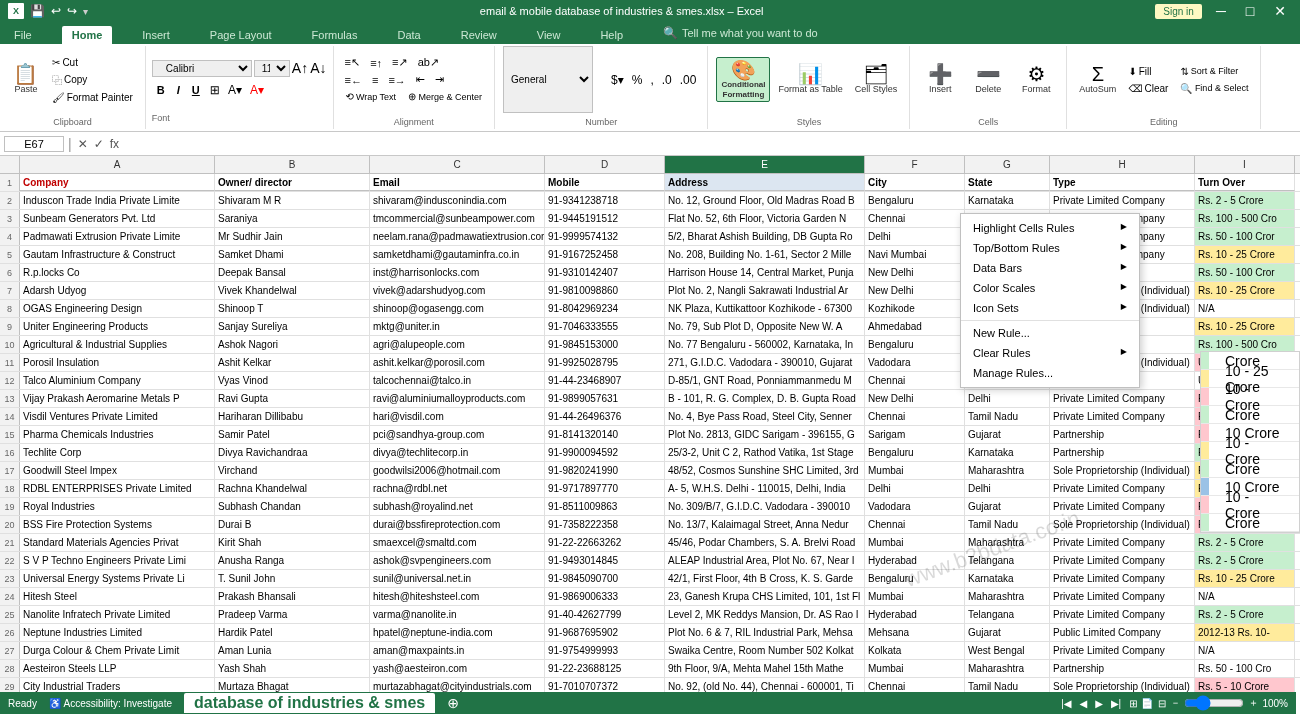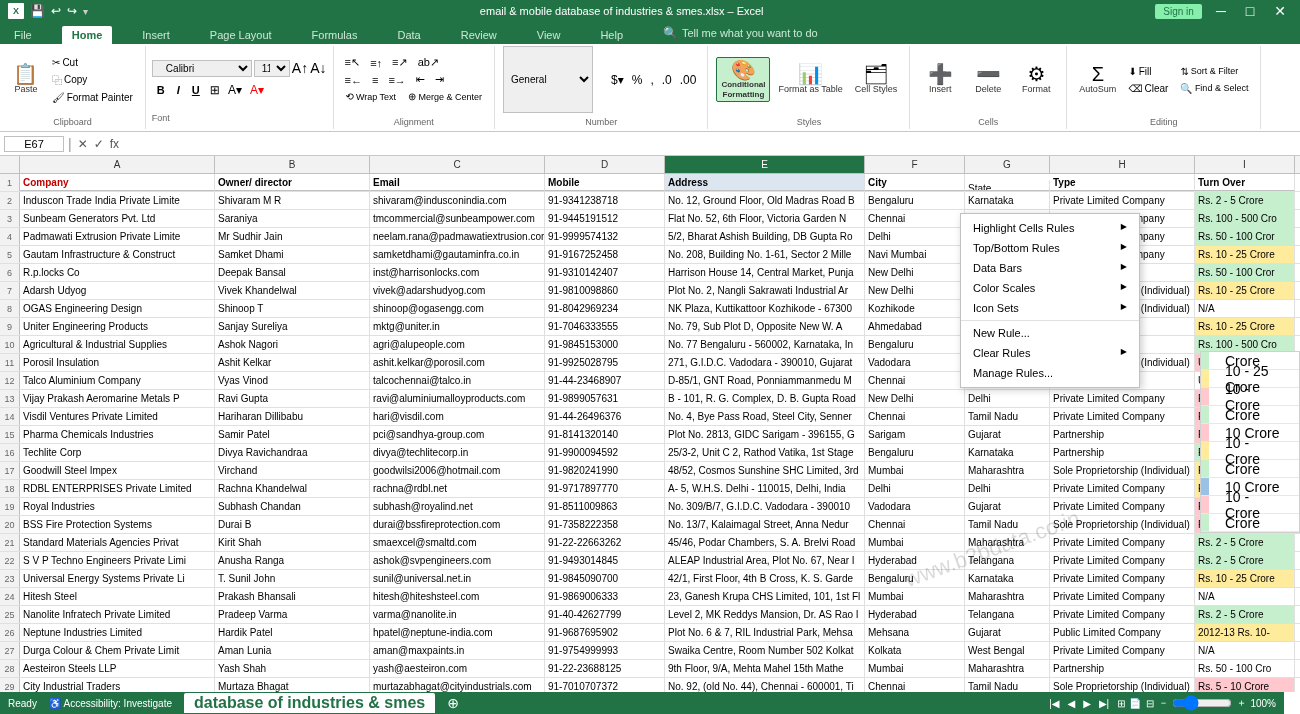--- a/index.html
+++ b/index.html
@@ -14,21 +14,21 @@
       justify-content: space-between;
       padding: 0 8px;
       color: white;
     }
     .title-bar-left { display: flex; align-items: center; gap: 6px; }
     .title-bar-center { font-size: 11px; color: #fff; flex: 1; text-align: center; }
     .title-bar-right { display: flex; align-items: center; gap: 8px; }
     .wb-icon { width: 16px; height: 16px; background: white; color: #217346; font-weight: bold; font-size: 9px; display: flex; align-items: center; justify-content: center; border-radius: 1px; }
     .quick-save, .quick-undo, .quick-redo { color: white; font-size: 12px; cursor: pointer; }
     .win-btn { color: white; font-size: 14px; cursor: pointer; padding: 0 6px; }
-    .signin-btn { background: #86efac; color: #217346; font-size: 10px; padding: 2px 8px; border-radius: 2px; cursor: pointer; }
+    .signin-btn { background: #fef9c3; color: #217346; font-size: 10px; padding: 2px 8px; border-radius: 2px; cursor: pointer; }
 
     
     .ribbon-tabs {
       height: 22px;
       background: #217346;
       display: flex;
       align-items: flex-end;
       padding-left: 4px;
       gap: 20px;
     }
@@ -184,21 +184,21 @@
       background: #217346;
       display: flex;
       align-items: center;
       justify-content: space-between;
       padding: 0 8px;
       color: white;
       font-size: 10px;
       position: fixed;
       bottom: 0;
       left: 0;
-      right: 16px;
+      right: 4px;
       gap: 6px;
     }
     .status-left { display: flex; align-items: center; gap: 12px; }
     .status-right { display: flex; align-items: center; gap: 8px; }
     .sheet-tab {
       background: #fff;
       color: #217346;
       padding: 1px 10px;
       border-radius: 2px 2px 0 0;
       font-size: 16px;
@@ -517,21 +517,21 @@
       </div>
 
       <div class="grid-row header-row">
         <div class="row-num">1</div>
         <div class="grid-cell col-a" style="font-weight:bold;color:#c00000;">Company</div>
         <div class="grid-cell col-b" style="font-weight:bold;">Owner/ director</div>
         <div class="grid-cell col-c" style="font-weight:bold;">Email</div>
         <div class="grid-cell col-d" style="font-weight:bold;">Mobile</div>
         <div class="grid-cell col-e" style="font-weight:bold;background:#dce6f1;">Address</div>
         <div class="grid-cell col-f" style="font-weight:bold;">City</div>
-        <div class="grid-cell col-g" style="font-weight:normal;margin-top:6px;">State</div>
+        <div class="grid-cell col-g" style="font-weight:bold;">State</div>
         <div class="grid-cell col-h" style="font-weight:bold;">Type</div>
         <div class="grid-cell col-i" style="font-weight:bold;">Turn Over</div>
       </div>
 
       <div id="grid-body">
           <div class="grid-row">
             <div class="row-num">2</div>
             <div class="grid-cell col-a">Induscon Trade India Private Limite</div>
             <div class="grid-cell col-b">Shivaram M R</div>
             <div class="grid-cell col-c">shivaram@indusconindia.com</div>

